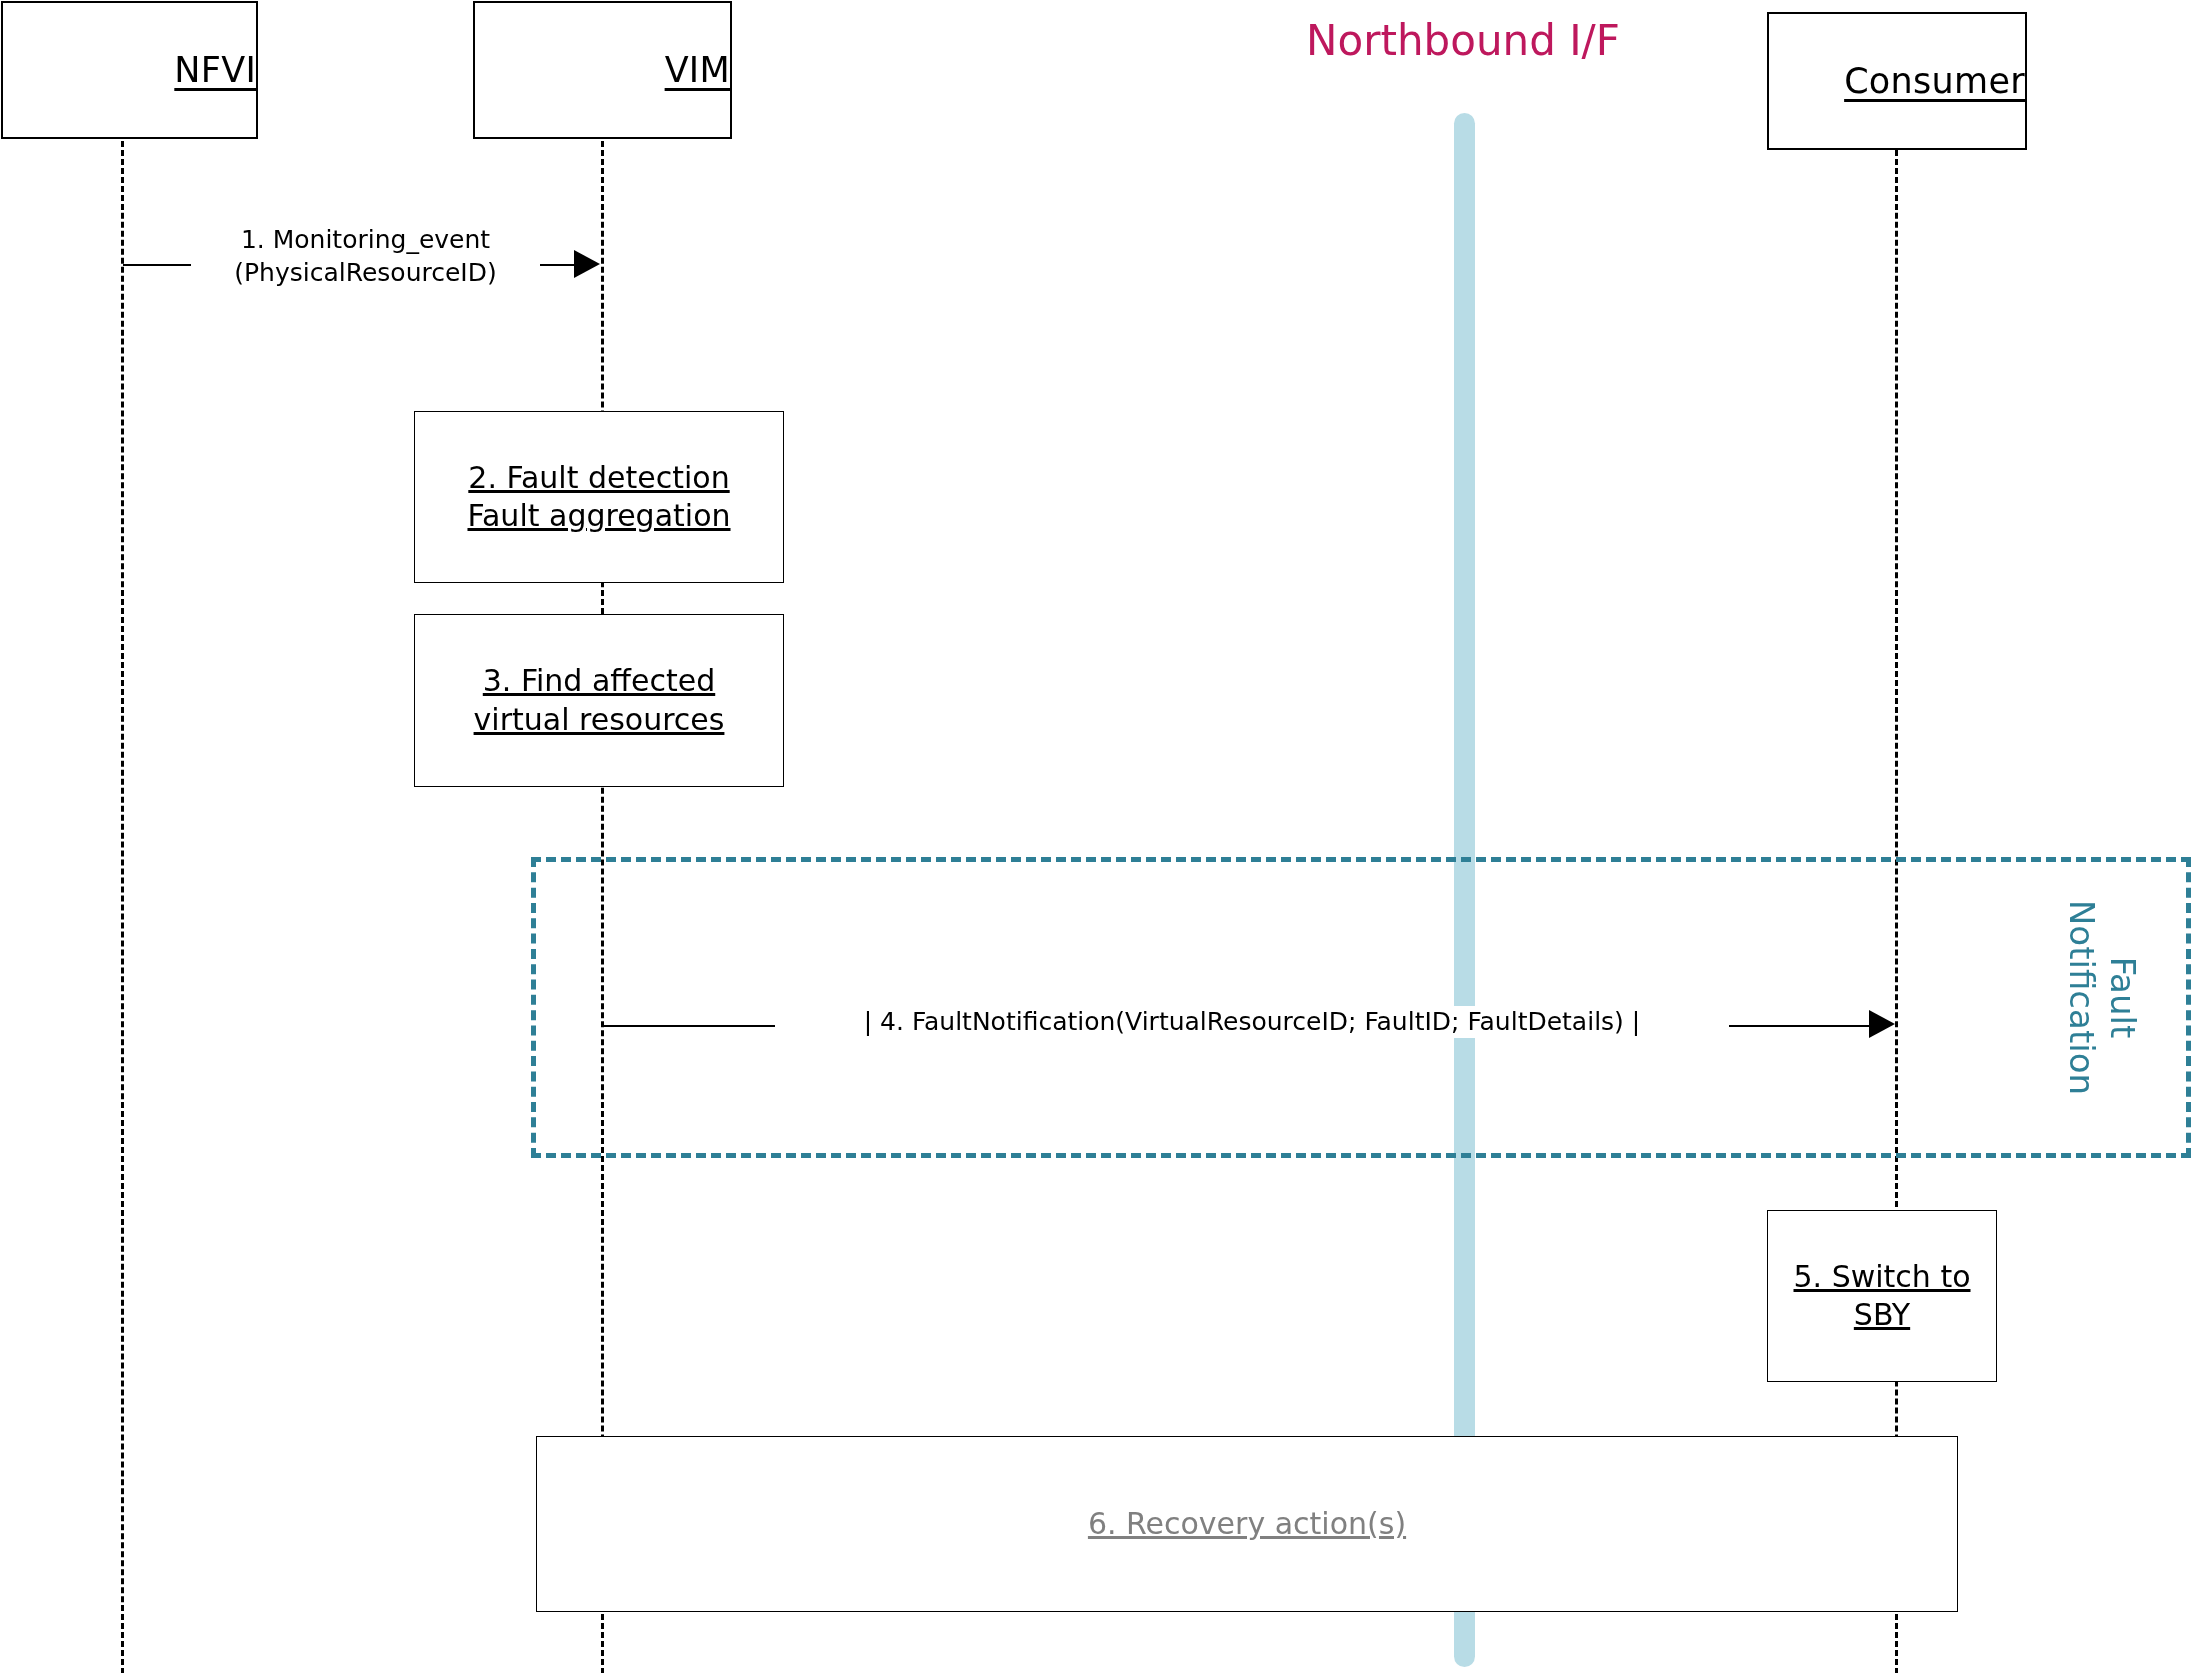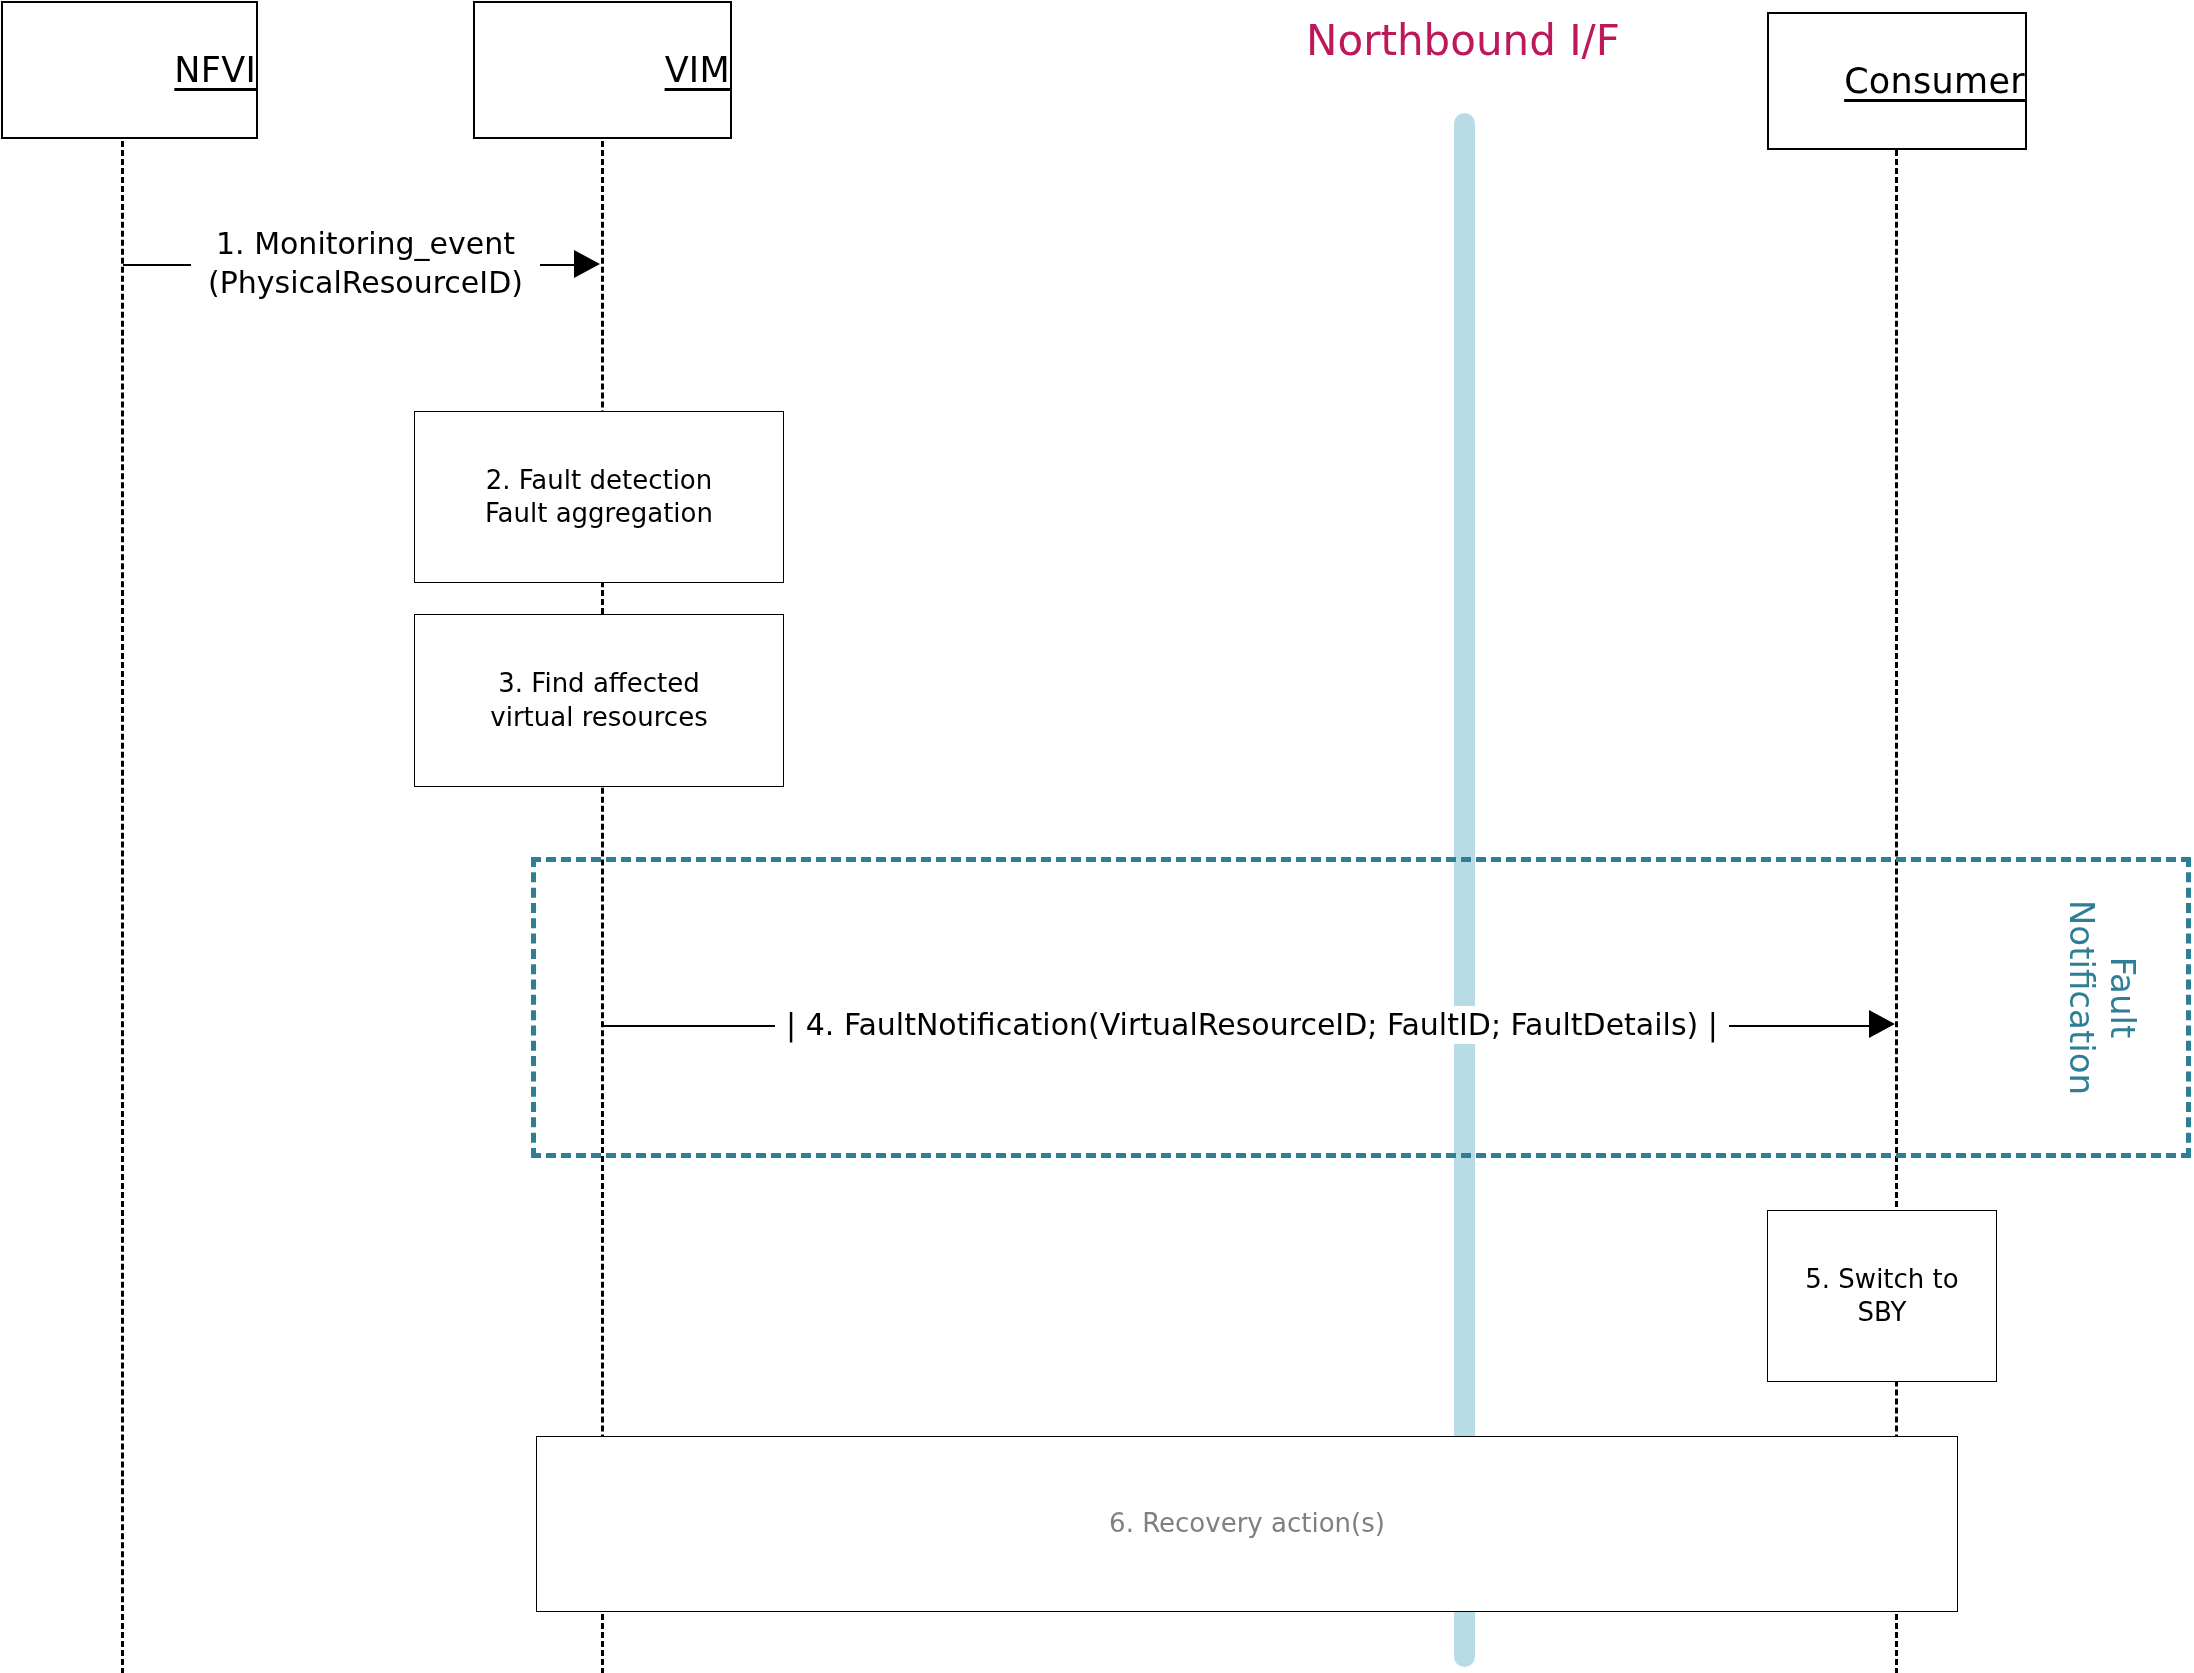--- a/index.html
+++ b/index.html
@@ -66,24 +66,25 @@
     border: 1.7px solid #000000;
     background: #ffffff;
     display: flex;
     flex-direction: column;
     align-items: center;
     justify-content: center;
     text-align: center;
     z-index: 4;
   }
   .act-line {
-    font-size: 26px;
+    font-size: 30px;
     line-height: 1.28;
     color: #000000;
     white-space: nowrap;
+    text-decoration: underline;
   }
   .act-box.muted .act-line {
     color: #808080;
   }
 
   
   .msg-line {
     position: absolute;
     height: 0;
     border-top: 2.3px solid #000000;
@@ -93,21 +94,21 @@
     position: absolute;
     width: 0;
     height: 0;
     border-top: 14.6px solid transparent;
     border-bottom: 14.6px solid transparent;
     border-left: 26px solid #000000;
     z-index: 3;
   }
   .msg-text {
     position: absolute;
-    font-size: 30px;
+    font-size: 25px;
     line-height: 1.28;
     color: #000000;
     white-space: nowrap;
     text-align: center;
     background: #ffffff;
     z-index: 5;
   }
   .msg-text.two-line {
     line-height: 1.30;
   }

